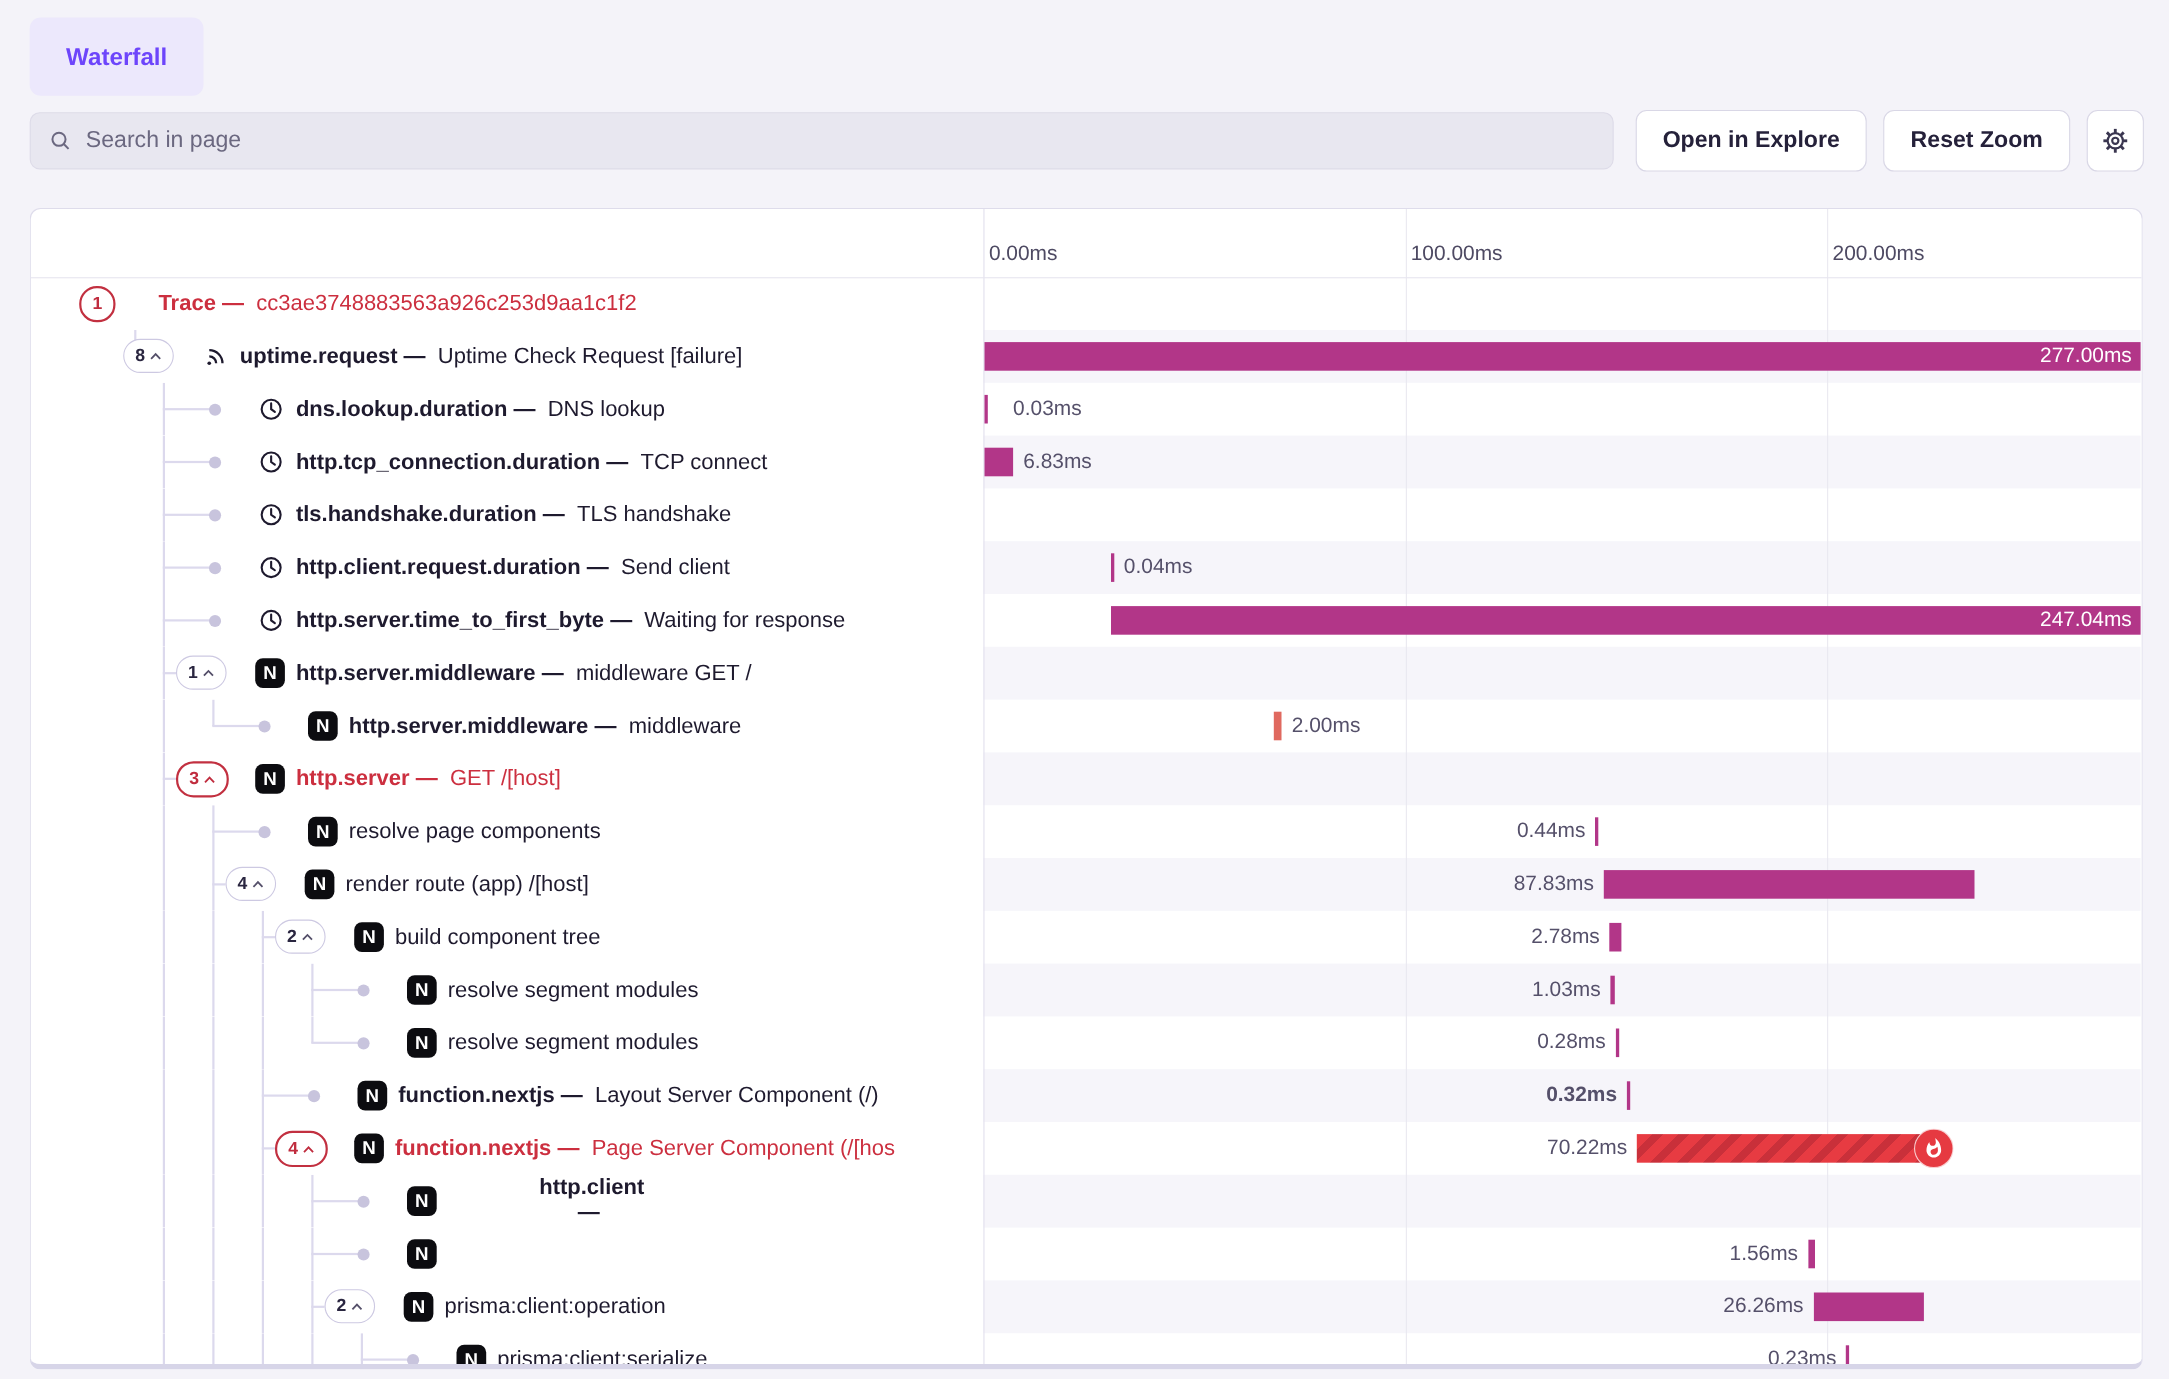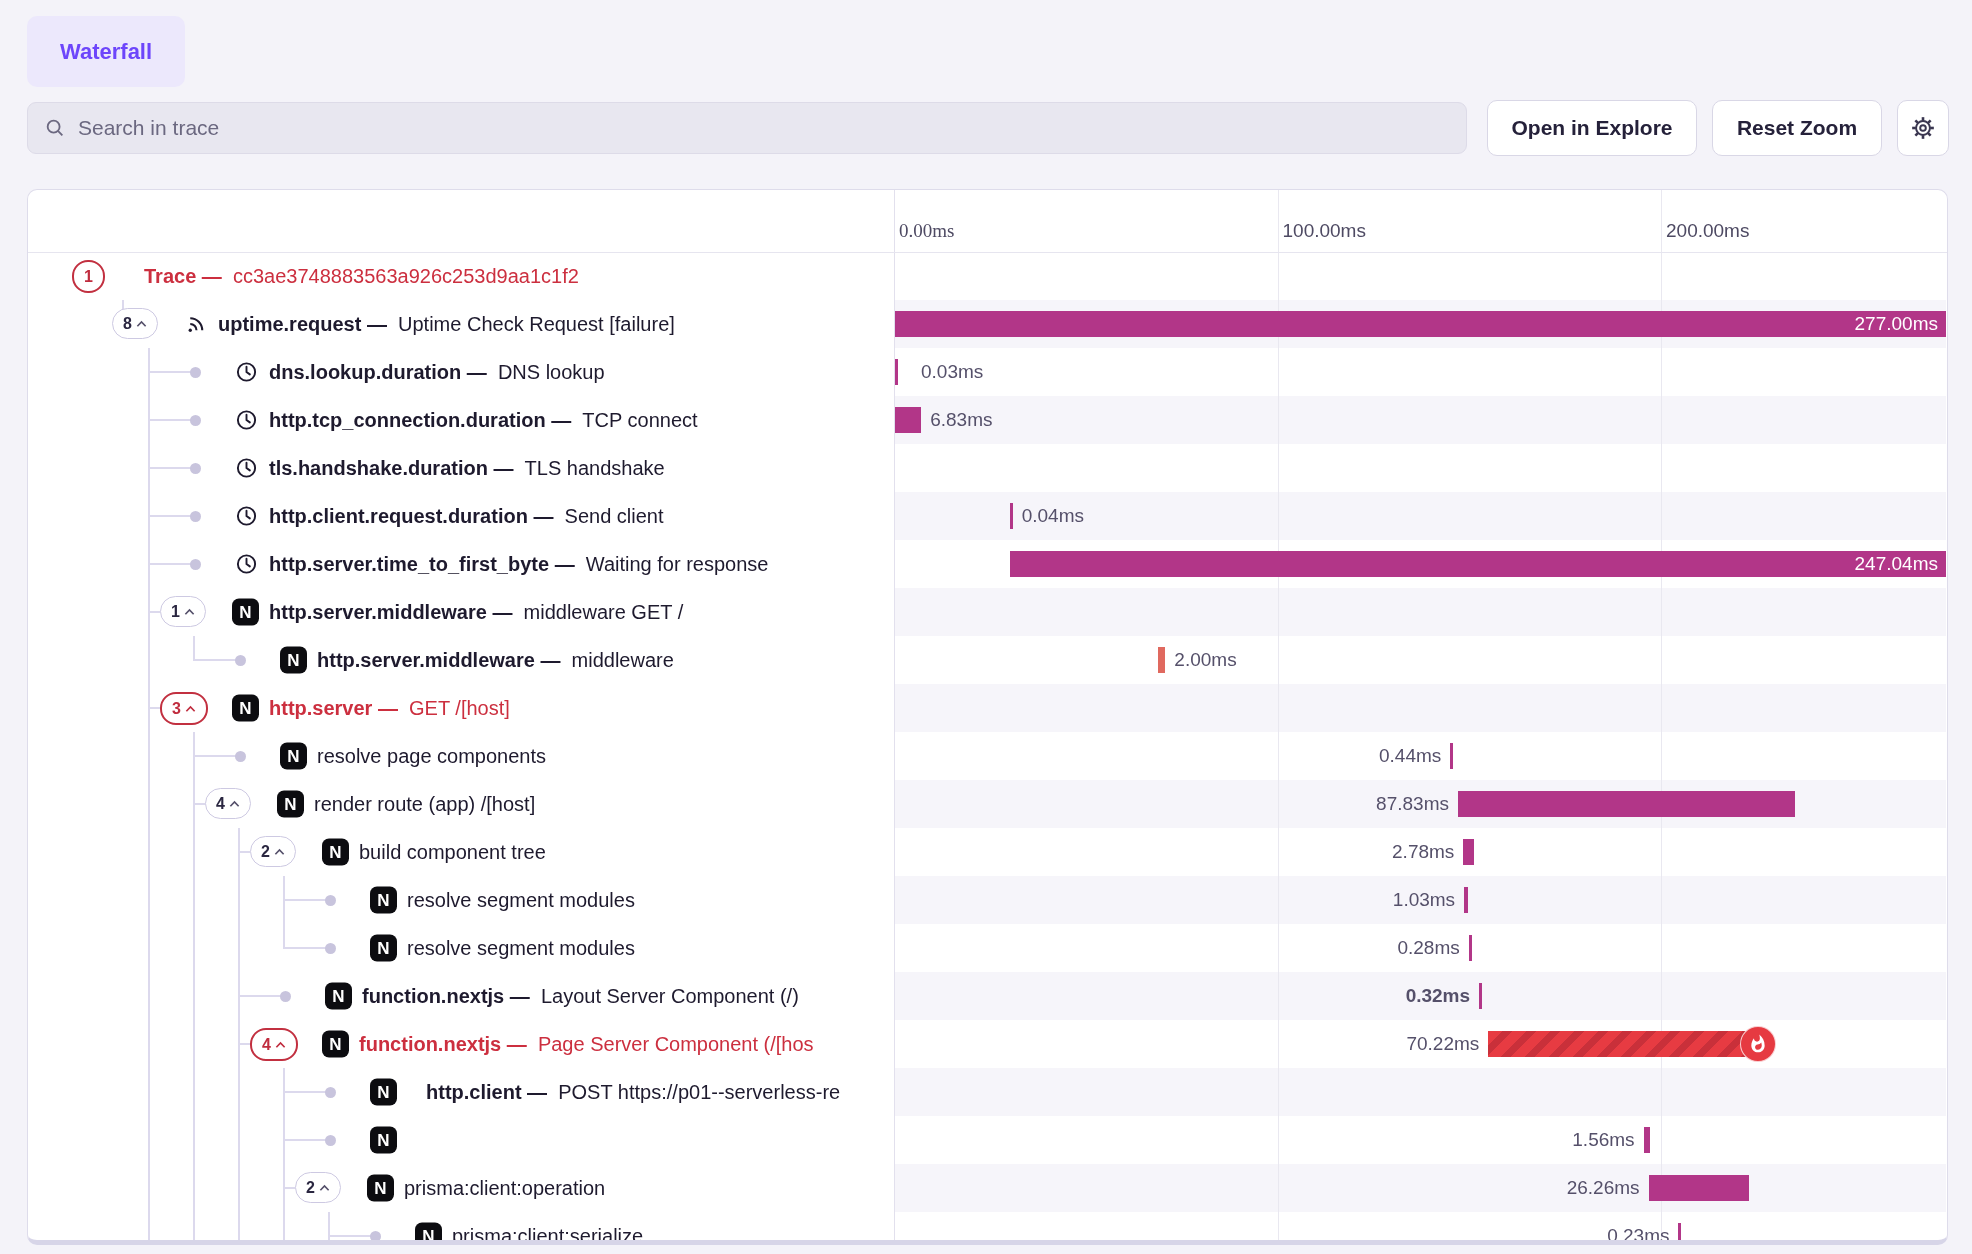--- a/index.html
+++ b/index.html
@@ -82,21 +82,21 @@
 <div class="tab-chip">
   <span>Waterfall</span>
 </div>
 
 <div class="toolbar">
   <div class="searchbar">
     <svg width="22" height="22" viewBox="0 0 24 24" fill="none" stroke="#6b6880" stroke-width="2">
       <circle cx="10.5" cy="10.5" r="6.5"></circle>
         <path d="M15.5 15.5 L20 20"></path>
     </svg>
-    <span class="ph">Search in trace</span>
+    <span class="ph">Search in page</span>
   </div>
   <div class="btn" id="btn-explore">
     <span>Open in Explore</span>
   </div>
   <div class="btn" id="btn-reset">
     <span>Reset Zoom</span>
   </div>
   <div class="btn" id="btn-gear">
     <svg width="26" height="26" viewBox="0 0 24 24" fill="none" stroke="#3a3650" stroke-width="1.8">
       <g>
@@ -119,21 +119,21 @@
     <div class="stripe" style="top: 110px; height: 48px;"></div>
     <div class="stripe" style="top: 206px; height: 48px;"></div>
     <div class="stripe" style="top: 302px; height: 48px;"></div>
     <div class="stripe" style="top: 398px; height: 48px;"></div>
     <div class="stripe" style="top: 494px; height: 48px;"></div>
     <div class="stripe" style="top: 590px; height: 48px;"></div>
     <div class="stripe" style="top: 686px; height: 48px;"></div>
     <div class="stripe" style="top: 782px; height: 48px;"></div>
     <div class="stripe" style="top: 878px; height: 48px;"></div>
     <div class="stripe" style="top: 974px; height: 48px;"></div>
-    <div class="axis-label" style="left: 871px; font-family: Liberation Serif, serif;">0.00ms</div>
+    <div class="axis-label" style="left: 871px;">0.00ms</div>
     <div class="grid-v" style="left: 1249.5px;"></div>
     <div class="axis-label" style="left: 1254.5px;">100.00ms</div>
     <div class="grid-v" style="left: 1633px;"></div>
     <div class="axis-label" style="left: 1638px;">200.00ms</div>
     <div class="divider-v"></div>
     <div class="header-border"></div>
     <div class="trow" style="top: 62px;">
       <div class="badge err" style="left: 44px;">
         <span>1</span>
       </div>
@@ -419,21 +419,21 @@
     <div class="trow" style="top: 878px;">
       <div class="guide" style="left: 120px; top: 0px; height: 48px;"></div>
       <div class="guide" style="left: 165px; top: 0px; height: 48px;"></div>
       <div class="guide" style="left: 210px; top: 0px; height: 48px;"></div>
       <div class="guide" style="left: 255px; top: 0px; height: 48px;"></div>
       <div class="stub" style="left: 255px; width: 47px;"></div>
       <div class="tdot" style="left: 297px;"></div>
       <div class="icon" style="left: 342px;">
         <div class="nicon">N</div>
       </div>
-      <div class="rlabel" style="left: 398px;"><span class="rname">http.client</span><span class="rsep">&nbsp;—&nbsp;&nbsp;</span><span class="rdesc">POST https://p01--serverless-re</span></div>
+      <div class="rlabel" style="left: 369px; flex-direction: column;"><span class="rname">http.client</span><span class="rsep">&nbsp;—&nbsp;&nbsp;</span><span class="rdesc">POST https://p01--serverless-re</span></div>
     </div>
     <div class="trow" style="top: 926px;">
       <div class="guide" style="left: 120px; top: 0px; height: 48px;"></div>
       <div class="guide" style="left: 165px; top: 0px; height: 48px;"></div>
       <div class="guide" style="left: 210px; top: 0px; height: 48px;"></div>
       <div class="guide" style="left: 255px; top: 0px; height: 48px;"></div>
       <div class="stub" style="left: 255px; width: 47px;"></div>
       <div class="tdot" style="left: 297px;"></div>
       <div class="icon" style="left: 342px;">
         <div class="nicon">N</div>

